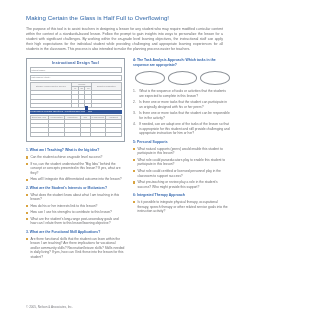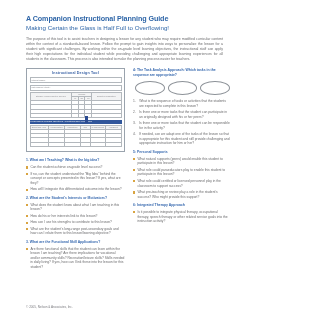--- a/index.html
+++ b/index.html
@@ -172,21 +172,20 @@
     bottom: 14px;
     font-size: 3.1px;
     color: #7c7c80;
   }
 </style>
 </head>
 <body>
 
 <div class="page">
 
-  <h1 class="doc-title">A Companion Instructional Planning Guide</h1>
   <h2 class="doc-subtitle">Making Certain the Glass is Half Full to Overflowing!</h2>
   <p class="intro">The purpose of this tool is to assist teachers in designing a lesson for any student who may require modified curricular content within the context of a standards-based lesson. Follow the prompt to gain insights into ways to personalize the lesson for a student with significant challenges. By working within the on-grade level learning objectives, the instructional staff can apply their high expectations for the individual student while providing challenging and appropriate learning experiences for all students in the classroom. This process is also intended to make the planning process easier for teachers.</p>
 
   <div class="columns">
 
     <div class="col-left">
 
       <div class="form-thumb">
         <div class="form-title">Instructional Design Tool</div>
 

